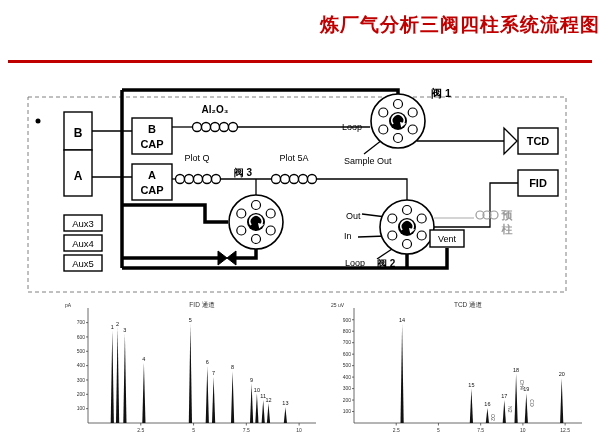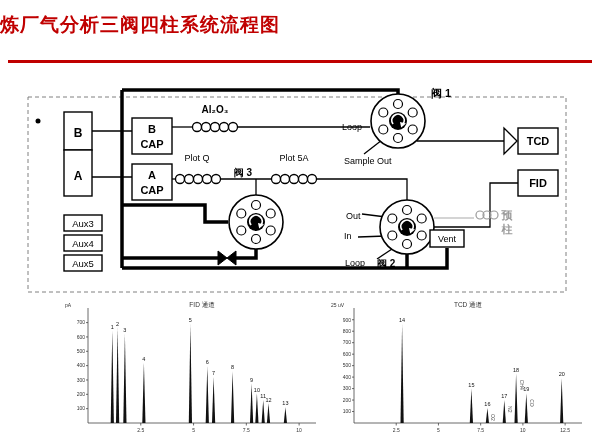--- a/index.html
+++ b/index.html
@@ -1,18 +1,18 @@
 <!DOCTYPE html>
 <html><head>
 <meta charset="utf-8">
 <style>
   html,body{margin:0;padding:0}
   body{width:600px;height:442px;background:#fff;position:relative;overflow:hidden;
        font-family:"Liberation Sans",sans-serif}
-  .title{position:absolute;top:12px;left:0;width:100%;text-align:left;color:#c00000;
+  .title{position:absolute;top:12px;left:0;width:100%;text-align:right;color:#c00000;
          font-family:"Liberation Serif",serif;font-weight:bold;font-size:19px;letter-spacing:1px}
   .rule{position:absolute;top:60px;left:8px;width:584px;height:3px;background:#c00000}
   svg.flow{position:absolute;left:0;top:80px}
   .dash{fill:none;stroke:#808080;stroke-width:1;stroke-dasharray:4 3}
   .thick{stroke:#000;stroke-width:3.5;fill:none}
   .thin{stroke:#000;stroke-width:1.3;fill:none}
   .gline{stroke:#aaa;stroke-width:1.2;fill:none}
   .box{fill:#fff;stroke:#000;stroke-width:1.4}
   .vbody{fill:#fff;stroke:#000;stroke-width:1.6}
   .vport{fill:#fff;stroke:#000;stroke-width:1.2}

